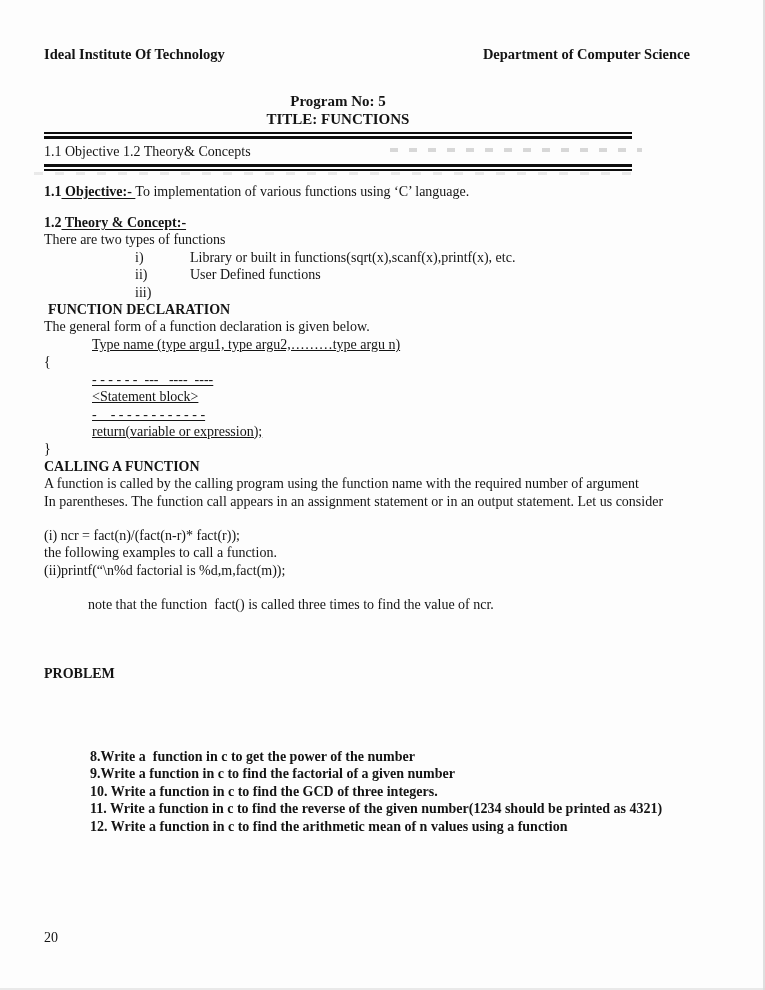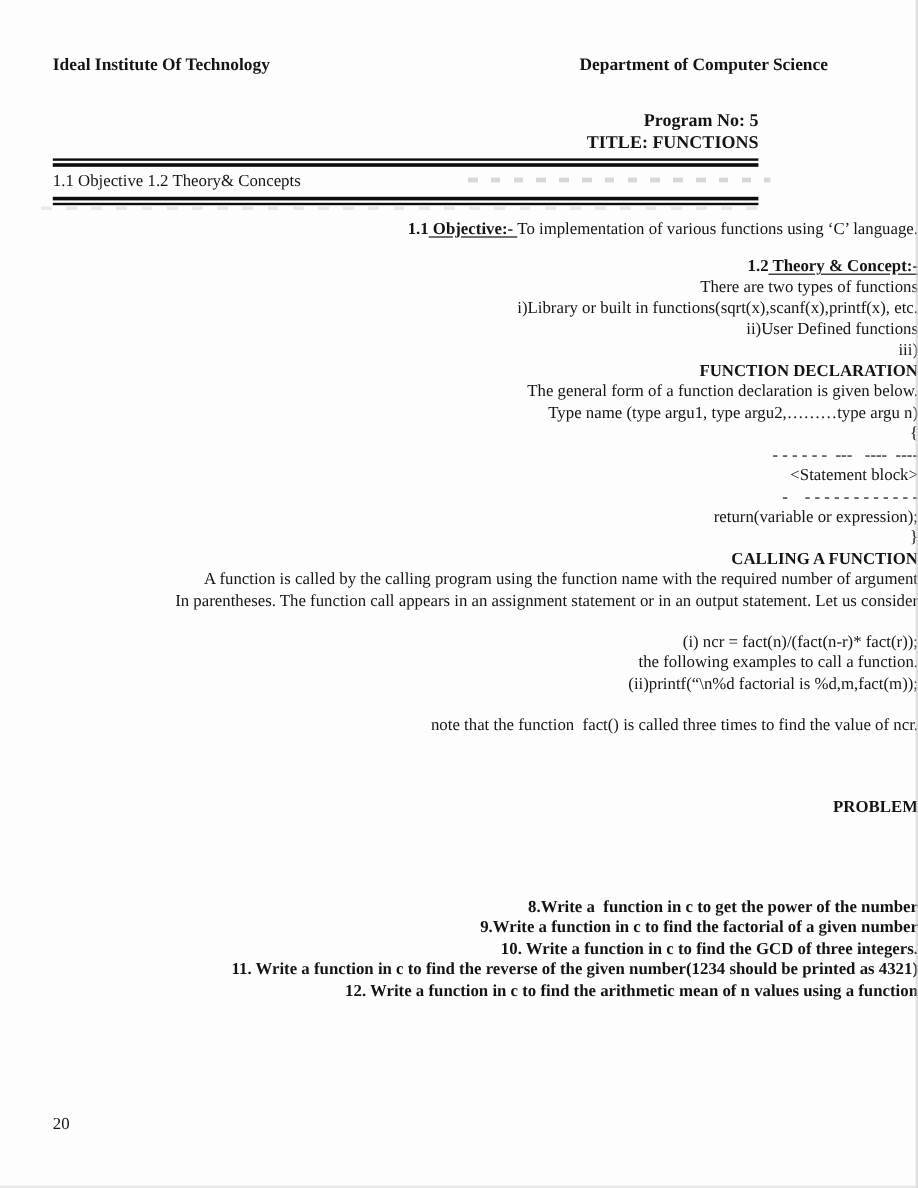--- a/index.html
+++ b/index.html
@@ -13,45 +13,45 @@
     font-size: 14px;
     line-height: 17.4px;
     color: #141414;
     overflow: hidden;
   }
   
   .edge-right { position:absolute; top:0; right:0; width:2px; height:100%; background:#cfcfcf; opacity:.65; }
   .edge-bottom { position:absolute; left:0; bottom:0; width:100%; height:2px; background:#d8d8d8; opacity:.55; }
 
   .b { font-weight: bold; }
-  .line { white-space: pre; text-align: right; }
+  .line { white-space: pre; }
   u { text-decoration: underline; text-underline-offset: 2px; }
 
   .header { display:flex; justify-content:space-between; width:646px; font-weight:bold; font-size:14.5px; }
   .title-block { width:588px; text-align:center; margin-top:30px; font-weight:bold; font-size:15px; }
 
   .rule { width:588px; height:2px; }
   .rule-a { margin-top:4px; border-top:2px solid #0d0d0d; border-bottom:3px solid #0d0d0d; }
   .rule-b { border-top:3px solid #0d0d0d; border-bottom:2px solid #0d0d0d; }
 
   .tocbar { position:relative; width:588px; padding:4px 0 3px 0; font-size:14px; }
   .artifact-1 { position:absolute; left:346px; top:9px; width:252px; height:4px;
     background:repeating-linear-gradient(90deg,#b9b9b9 0 8px,transparent 8px 19px); opacity:.55; }
   .artifact-2 { position:absolute; left:34px; top:172px; width:604px; height:3px;
     background:repeating-linear-gradient(90deg,#d2d2d2 0 9px,transparent 9px 21px); opacity:.45; }
 
   .objective { margin-top:12px; }
   .theory-head { margin-top:14px; }
   .li { margin-left:91px; }
   .li .marker { display:inline-block; width:55px; }
   .func-head { padding-left:4px; font-weight:bold; }
-  .code { margin-left:48px; }
+  .code { margin-left:48px;text-decoration:underline; }
   .calling-head { font-weight:bold; }
   .mt-blank { margin-top:17px; }
-  .note { margin-top:17px; padding-left:4px; }
+  .note { margin-top:17px; padding-left:4px;margin-left:40px; }
   .problem-head { margin-top:51px; font-weight:bold; }
   .problems { margin-top:66px; margin-left:46px; font-weight:bold; }
   .footer { position:absolute; top:929px; left:44px; width:674px; display:flex; justify-content:space-between; }
 </style>
 </head>
 <body>
 
 <div class="page">
   <span class="edge-right"></span>
   <span class="edge-bottom"></span>

